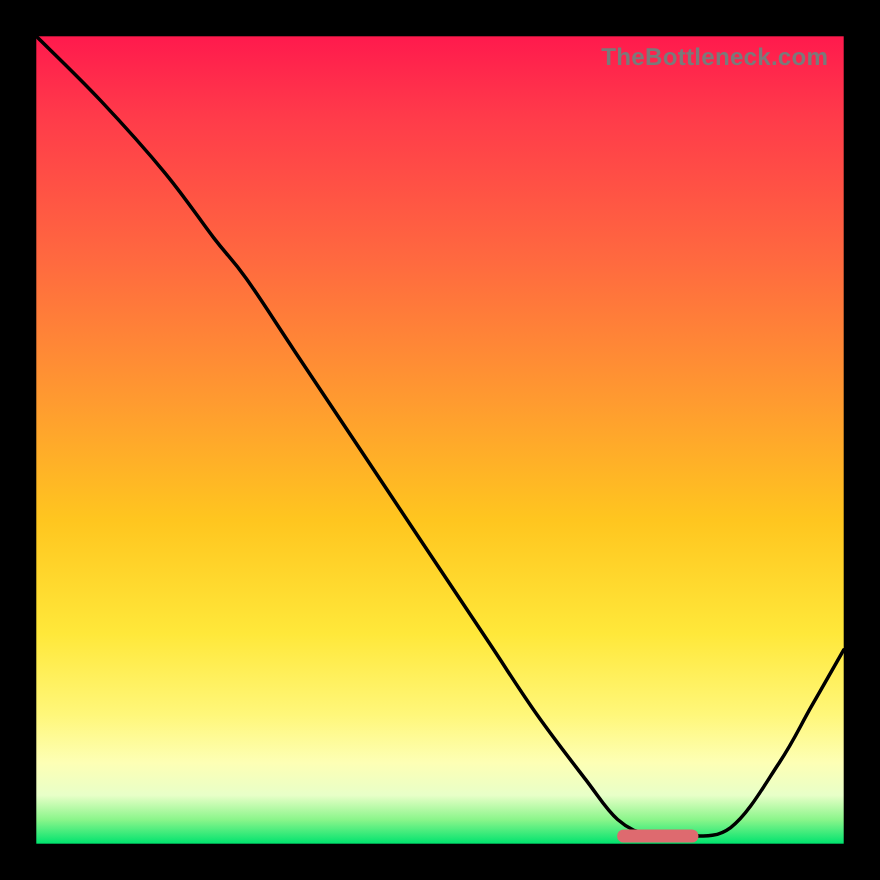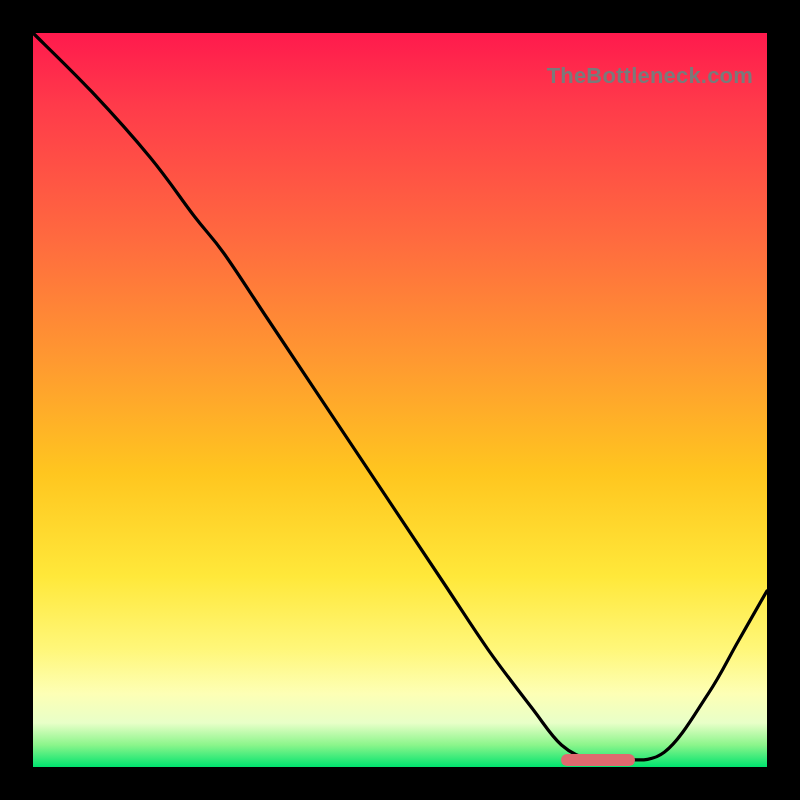--- a/index.html
+++ b/index.html
@@ -41,21 +41,20 @@
   }
   .watermark {
     position: absolute;
     top: 6px;
     right: 14px;
     color: #7a7a7a;
     font-size: 22px;
     font-weight: 600;
     letter-spacing: 0.2px;
     user-select: none;
-    margin-top: 24px;
   }
   svg.curve {
     position: absolute;
     left: 0;
     top: 0;
     width: 734px;
     height: 734px;
     overflow: visible;
   }
   .curve path {

